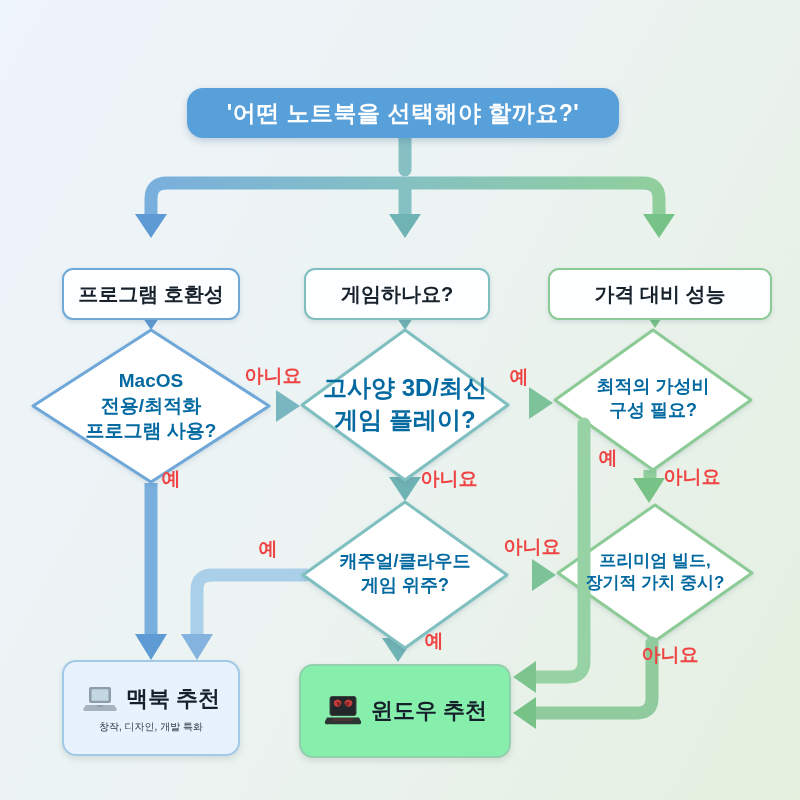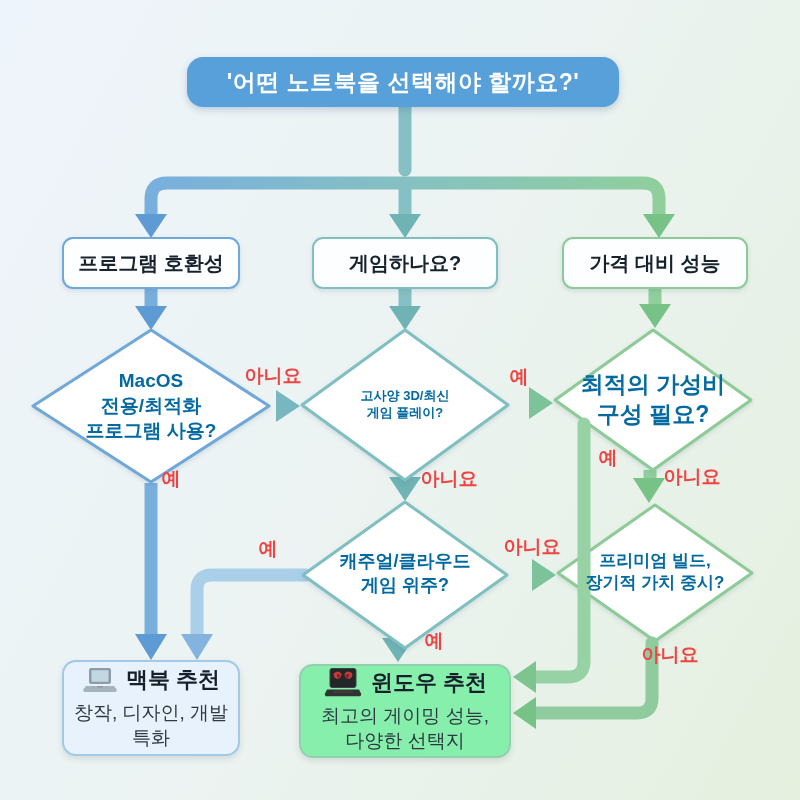--- a/index.html
+++ b/index.html
@@ -4,59 +4,59 @@
 <style>
   html,body{margin:0;padding:0;}
   body{
     width:800px;height:800px;overflow:hidden;
     font-family:"Liberation Sans","DejaVu Sans",sans-serif;
     background:linear-gradient(118deg,#eef4fb 0%,#ecf3f2 48%,#e5f0df 100%);
     position:relative;
   }
   .stage{position:absolute;inset:0;width:800px;height:800px;}
   svg.connectors{position:absolute;left:0;top:0;z-index:0;}
-  .node{position:absolute;z-index:2;display:flex;align-items:center;justify-content:center;text-align:left;box-sizing:border-box;}
+  .node{position:absolute;z-index:2;display:flex;align-items:center;justify-content:center;text-align:left;box-sizing:border-box;margin-top:31px;}
   .title-box{
     left:187px;top:57px;width:432px;height:50px;
     background:#58a0da;border-radius:16px;
     color:#ffffff;font-size:23px;font-weight:bold;letter-spacing:.5px;
     box-shadow:0 3px 7px rgba(50,90,140,.25);
   }
   .cat-box{
     top:237px;height:52px;background:#fdfeff;border-radius:11px;
     font-size:20px;font-weight:bold;color:#17222c;
     box-shadow:0 2px 5px rgba(70,100,130,.16);
     border:2.5px solid;
   }
   .cat-1{left:62px;width:178px;border-color:#6fa9d8;}
-  .cat-2{left:312px;width:186px;border-color:#7fbfc0;}
-  .cat-3{left:562px;width:186px;border-color:#8ccb96;}
+  .cat-2{left:304px;width:186px;border-color:#7fbfc0;}
+  .cat-3{left:548px;width:224px;border-color:#8ccb96;}
   .dtext{
     position:absolute;z-index:2;transform:translate(-50%,-50%);
     text-align:center;font-weight:bold;color:#0369a1;line-height:1.32;
     white-space:pre-line;
   }
   .dtext-1{left:151px;top:406px;font-size:19px;}
-  .dtext-2{left:405px;top:404px;font-size:13px;}
-  .dtext-3{left:653px;top:399px;font-size:23px;}
+  .dtext-2{left:405px;top:404px;font-size:24px;}
+  .dtext-3{left:653px;top:399px;font-size:18px;}
   .dtext-4{left:405px;top:574px;font-size:18px;}
   .dtext-5{left:655px;top:572px;font-size:17px;}
   .elabel{
     position:absolute;z-index:2;transform:translate(-50%,-50%);
     font-size:19px;font-weight:bold;color:#ef4444;white-space:nowrap;
   }
   .result-box{
     position:absolute;z-index:2;border-radius:14px;box-sizing:border-box;
     display:flex;flex-direction:column;align-items:center;justify-content:center;
     gap:6px;box-shadow:0 3px 6px rgba(70,100,90,.16);
   }
   .result-mac{left:62px;top:660px;width:178px;height:96px;background:#e7f2fc;border:2.5px solid #a3c9e8;}
   .result-win{left:299px;top:664px;width:212px;height:94px;background:#86efac;border:2.5px solid #92d0ae;}
   .result-title{display:flex;align-items:center;gap:8px;font-size:22px;font-weight:bold;color:#15202a;}
-  .result-sub{font-size:19px;color:#2e3a42;line-height:1.3;text-align:center;white-space:pre-line;}
+  .result-sub{font-size:10px;color:#2e3a42;line-height:1.3;text-align:center;white-space:pre-line;}
   .icon{display:inline-block;line-height:0;}
 </style>
 </head>
 <body>
 
 <div class="stage">
 
   <svg class="connectors" width="800" height="800" viewBox="0 0 800 800">
     <defs>
       <linearGradient id="gradTop" x1="0" y1="0" x2="1" y2="0">
@@ -216,17 +216,15 @@
           <path d="M11,5 q5,-3.5 7.5,1 q0,4.5 -4.5,5 q-4.5,-1.5 -3,-6 z" fill="#c43b3b"></path>
           <path d="M29,5 q-5,-3.5 -7.5,1 q0,4.5 4.5,5 q4.5,-1.5 3,-6 z" fill="#c43b3b"></path>
           <path d="M13.5,6.5 q3,-1.5 4,1.5 q-0.5,2 -2.5,2 z" fill="#7d2424"></path>
           <path d="M26.5,6.5 q-3,-1.5 -4,1.5 q0.5,2 2.5,2 z" fill="#7d2424"></path>
           <path d="M4,21.5 h32 l2,4 a2,2 0 0 1 -1.8,2.8 h-32.4 a2,2 0 0 1 -1.8,-2.8 z" fill="#2d3431"></path>
           <rect x="10" y="22.5" width="20" height="2.6" rx="1" fill="#4d3535"></rect>
         </svg>
       </span>
       <span>윈도우 추천</span>
     </div>
-    <div class="result-sub">최고의 게이밍 성능,
-다양한 선택지</div>
   </div>
 
 </div>
 
 </body></html>

